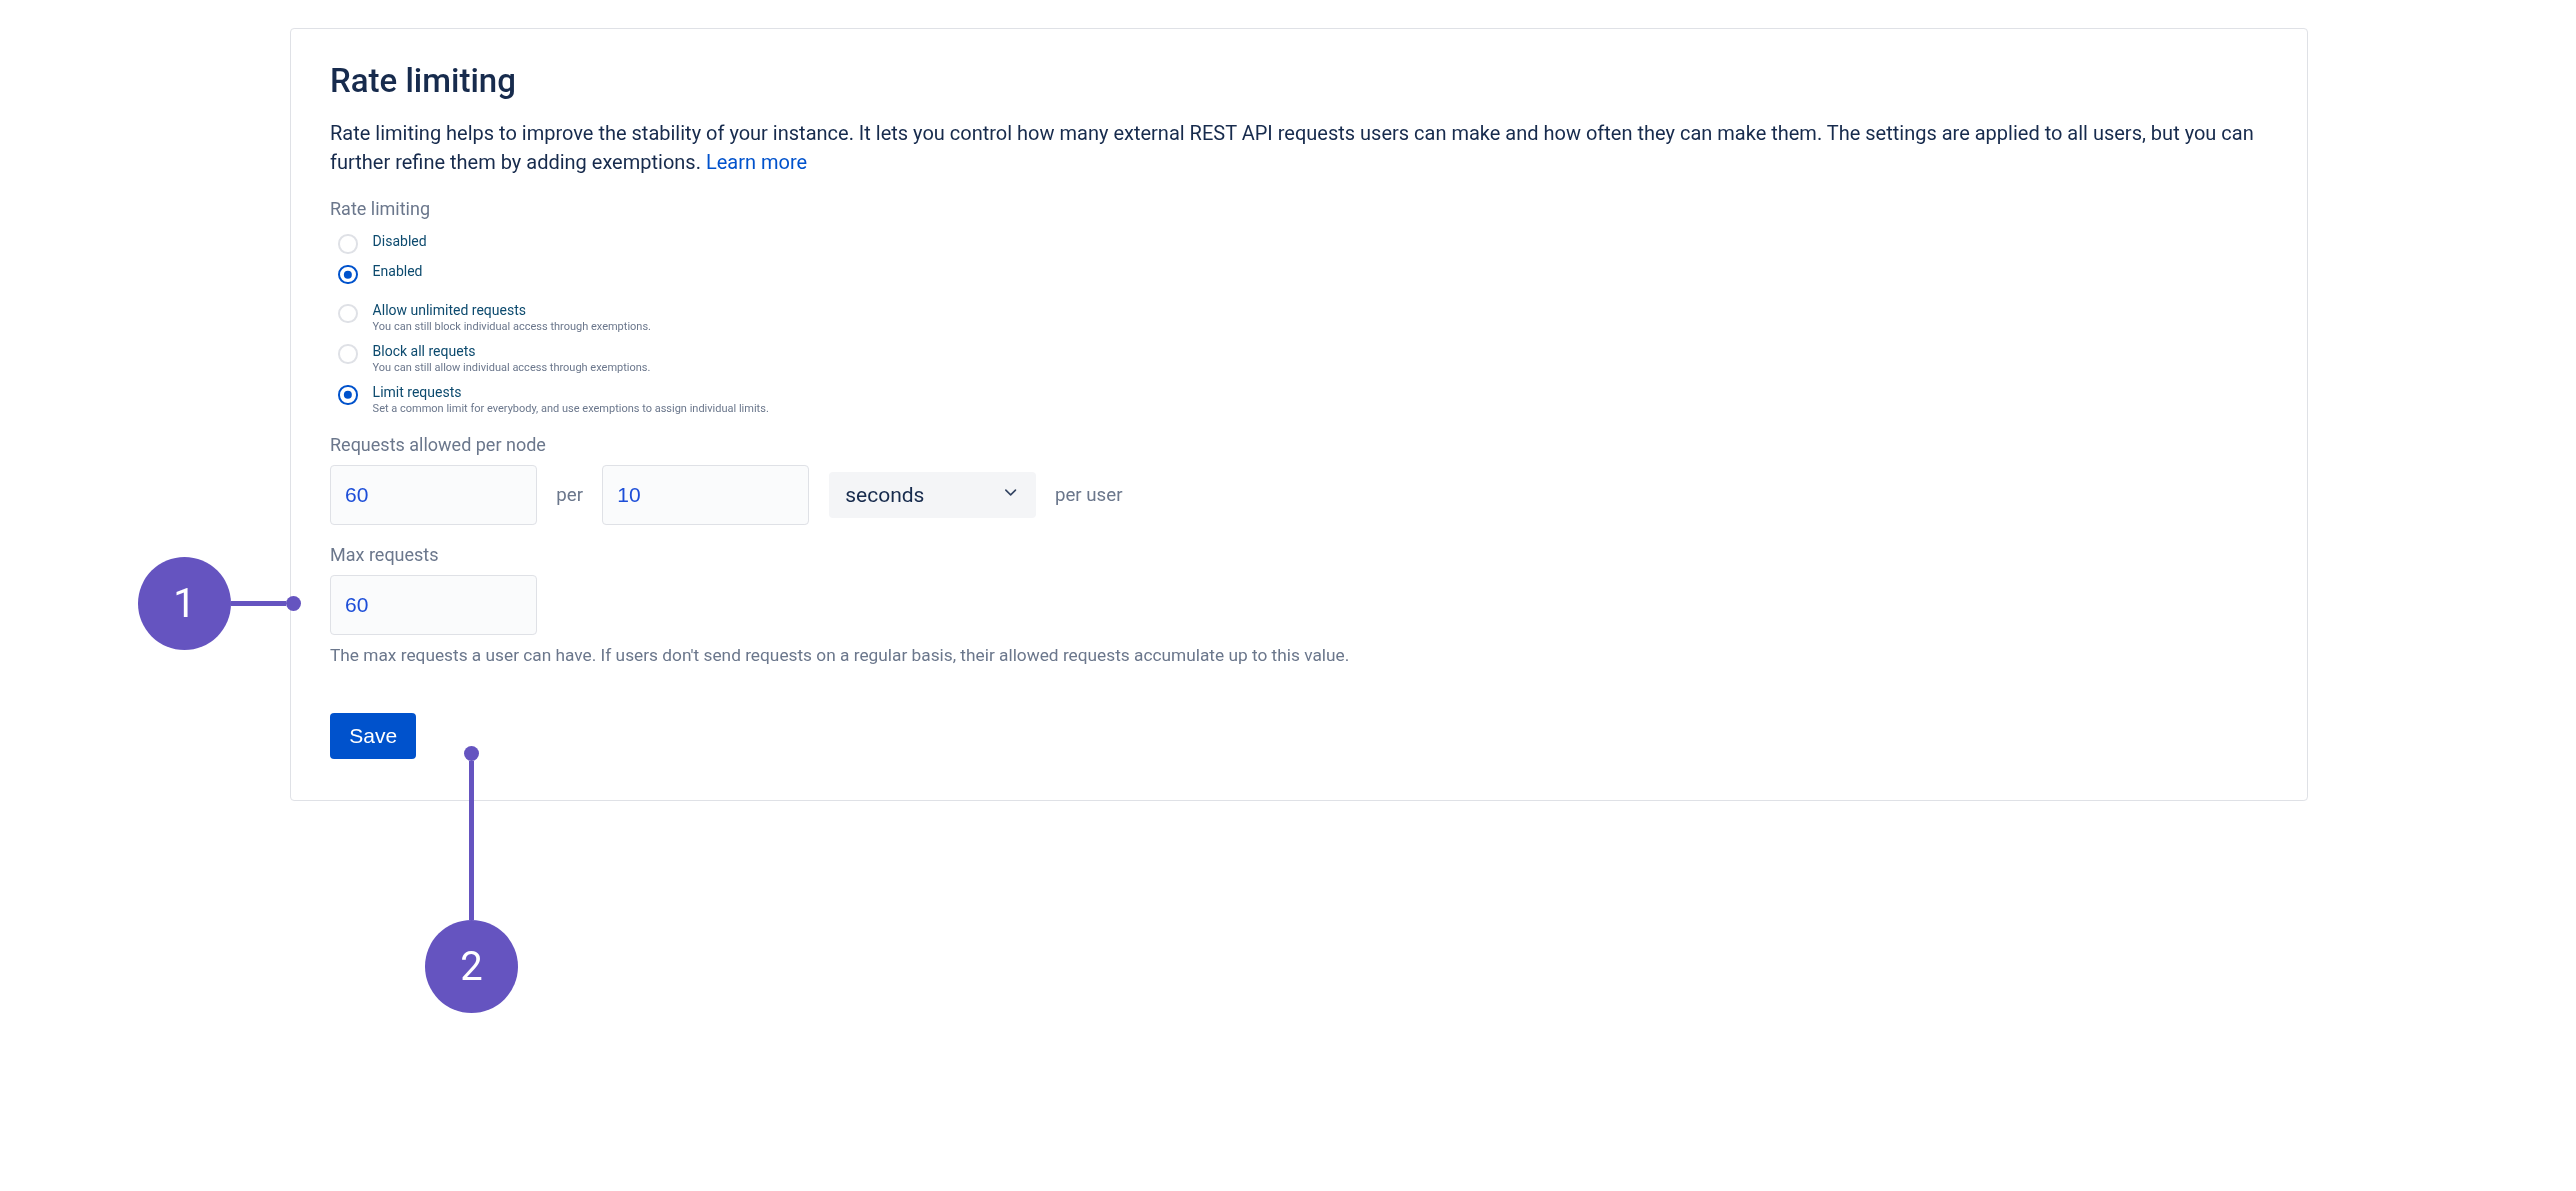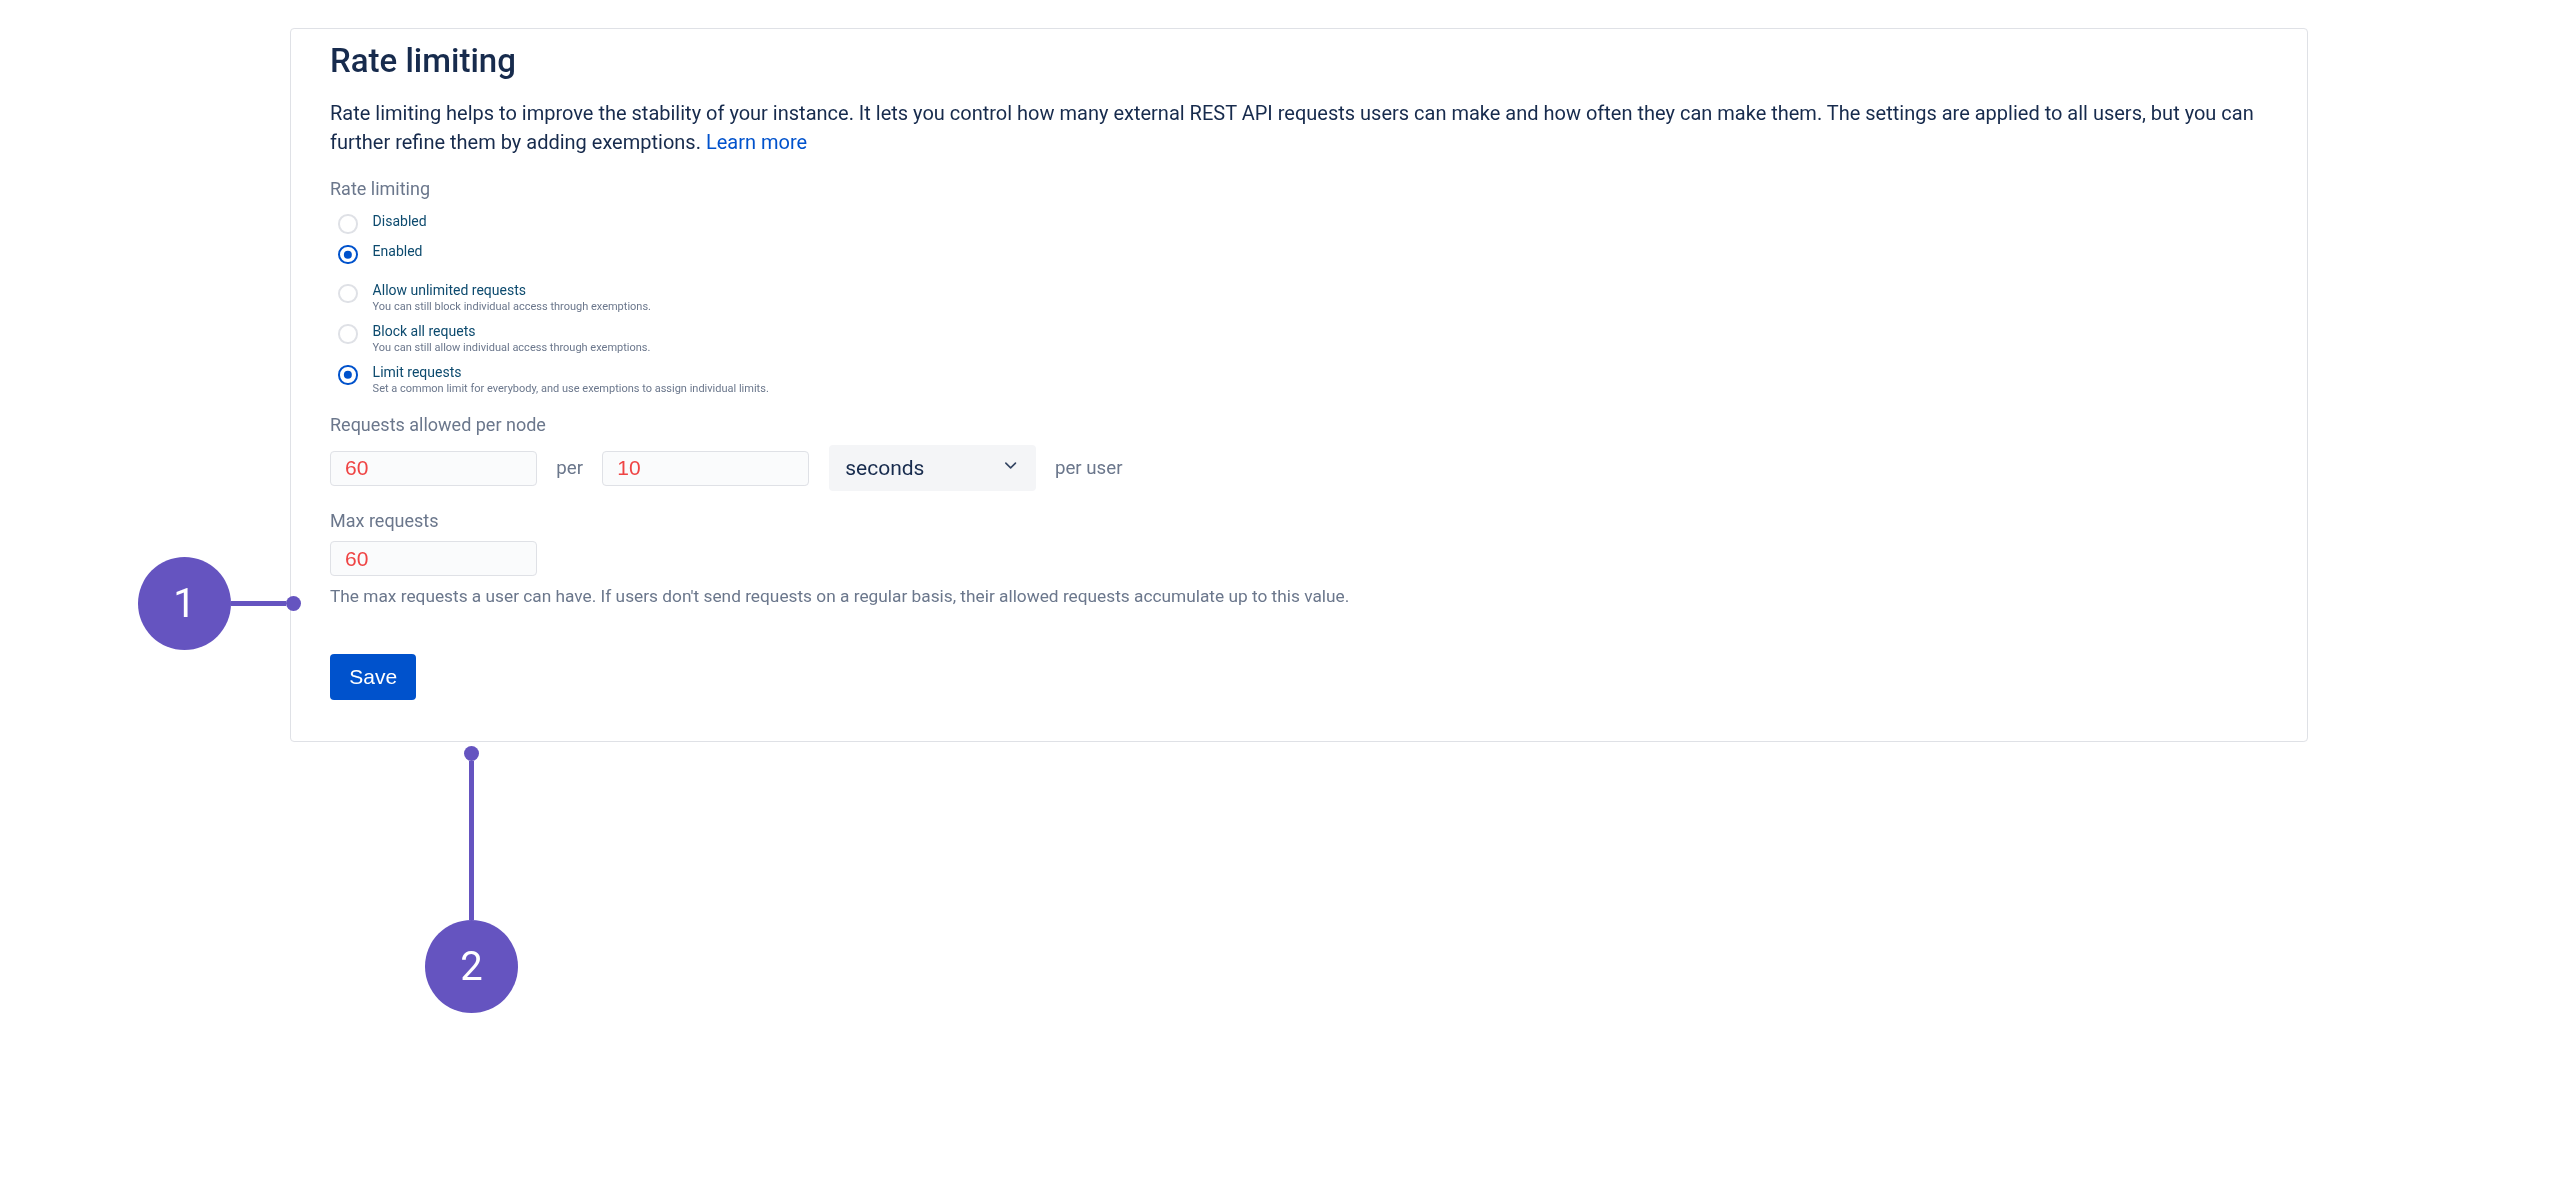--- a/index.html
+++ b/index.html
@@ -11,21 +11,21 @@
       font-family: -apple-system, BlinkMacSystemFont, "Segoe UI", Roboto, Helvetica, Arial, sans-serif;
       background: #ffffff;
       padding: 14px;
       width: 2576px;
       height: 1191px;
       position: relative;
     }
     .panel {
       border: 1.4px solid #DFE1E6;
       border-radius: 4.1px;
-      padding: 12px 39px 41px 39px;
+      padding: 32px 39px 41px 39px;
       max-width: 2018px;
       margin-left: 276px;
       margin-top: 14px;
       position: relative;
       background: #ffffff;
     }
     .page-title {
       font-size: 33px;
       font-weight: 500;
       color: #172B4D;
@@ -104,27 +104,27 @@
       font-size: 18px;
       color: #6B778C;
       margin-bottom: 9.7px;
     }
     .input-row {
       display: flex;
       align-items: center;
       gap: 19.3px;
     }
     .text-input {
-      height: 35px;
+      height: 60px;
       border: 1.4px solid #DFE1E6;
       border-radius: 4.1px;
       background: #FAFBFC;
       padding: 0 14px;
       font-size: 21px;
-      color: #ef4444;
+      color: #1d4ed8;
       width: 207px;
     }
     .select {
       height: 46px;
       border: none;
       border-radius: 4.1px;
       background: #F4F5F7;
       padding: 0 41px 0 16.6px;
       font-size: 21px;
       color: #172B4D;

